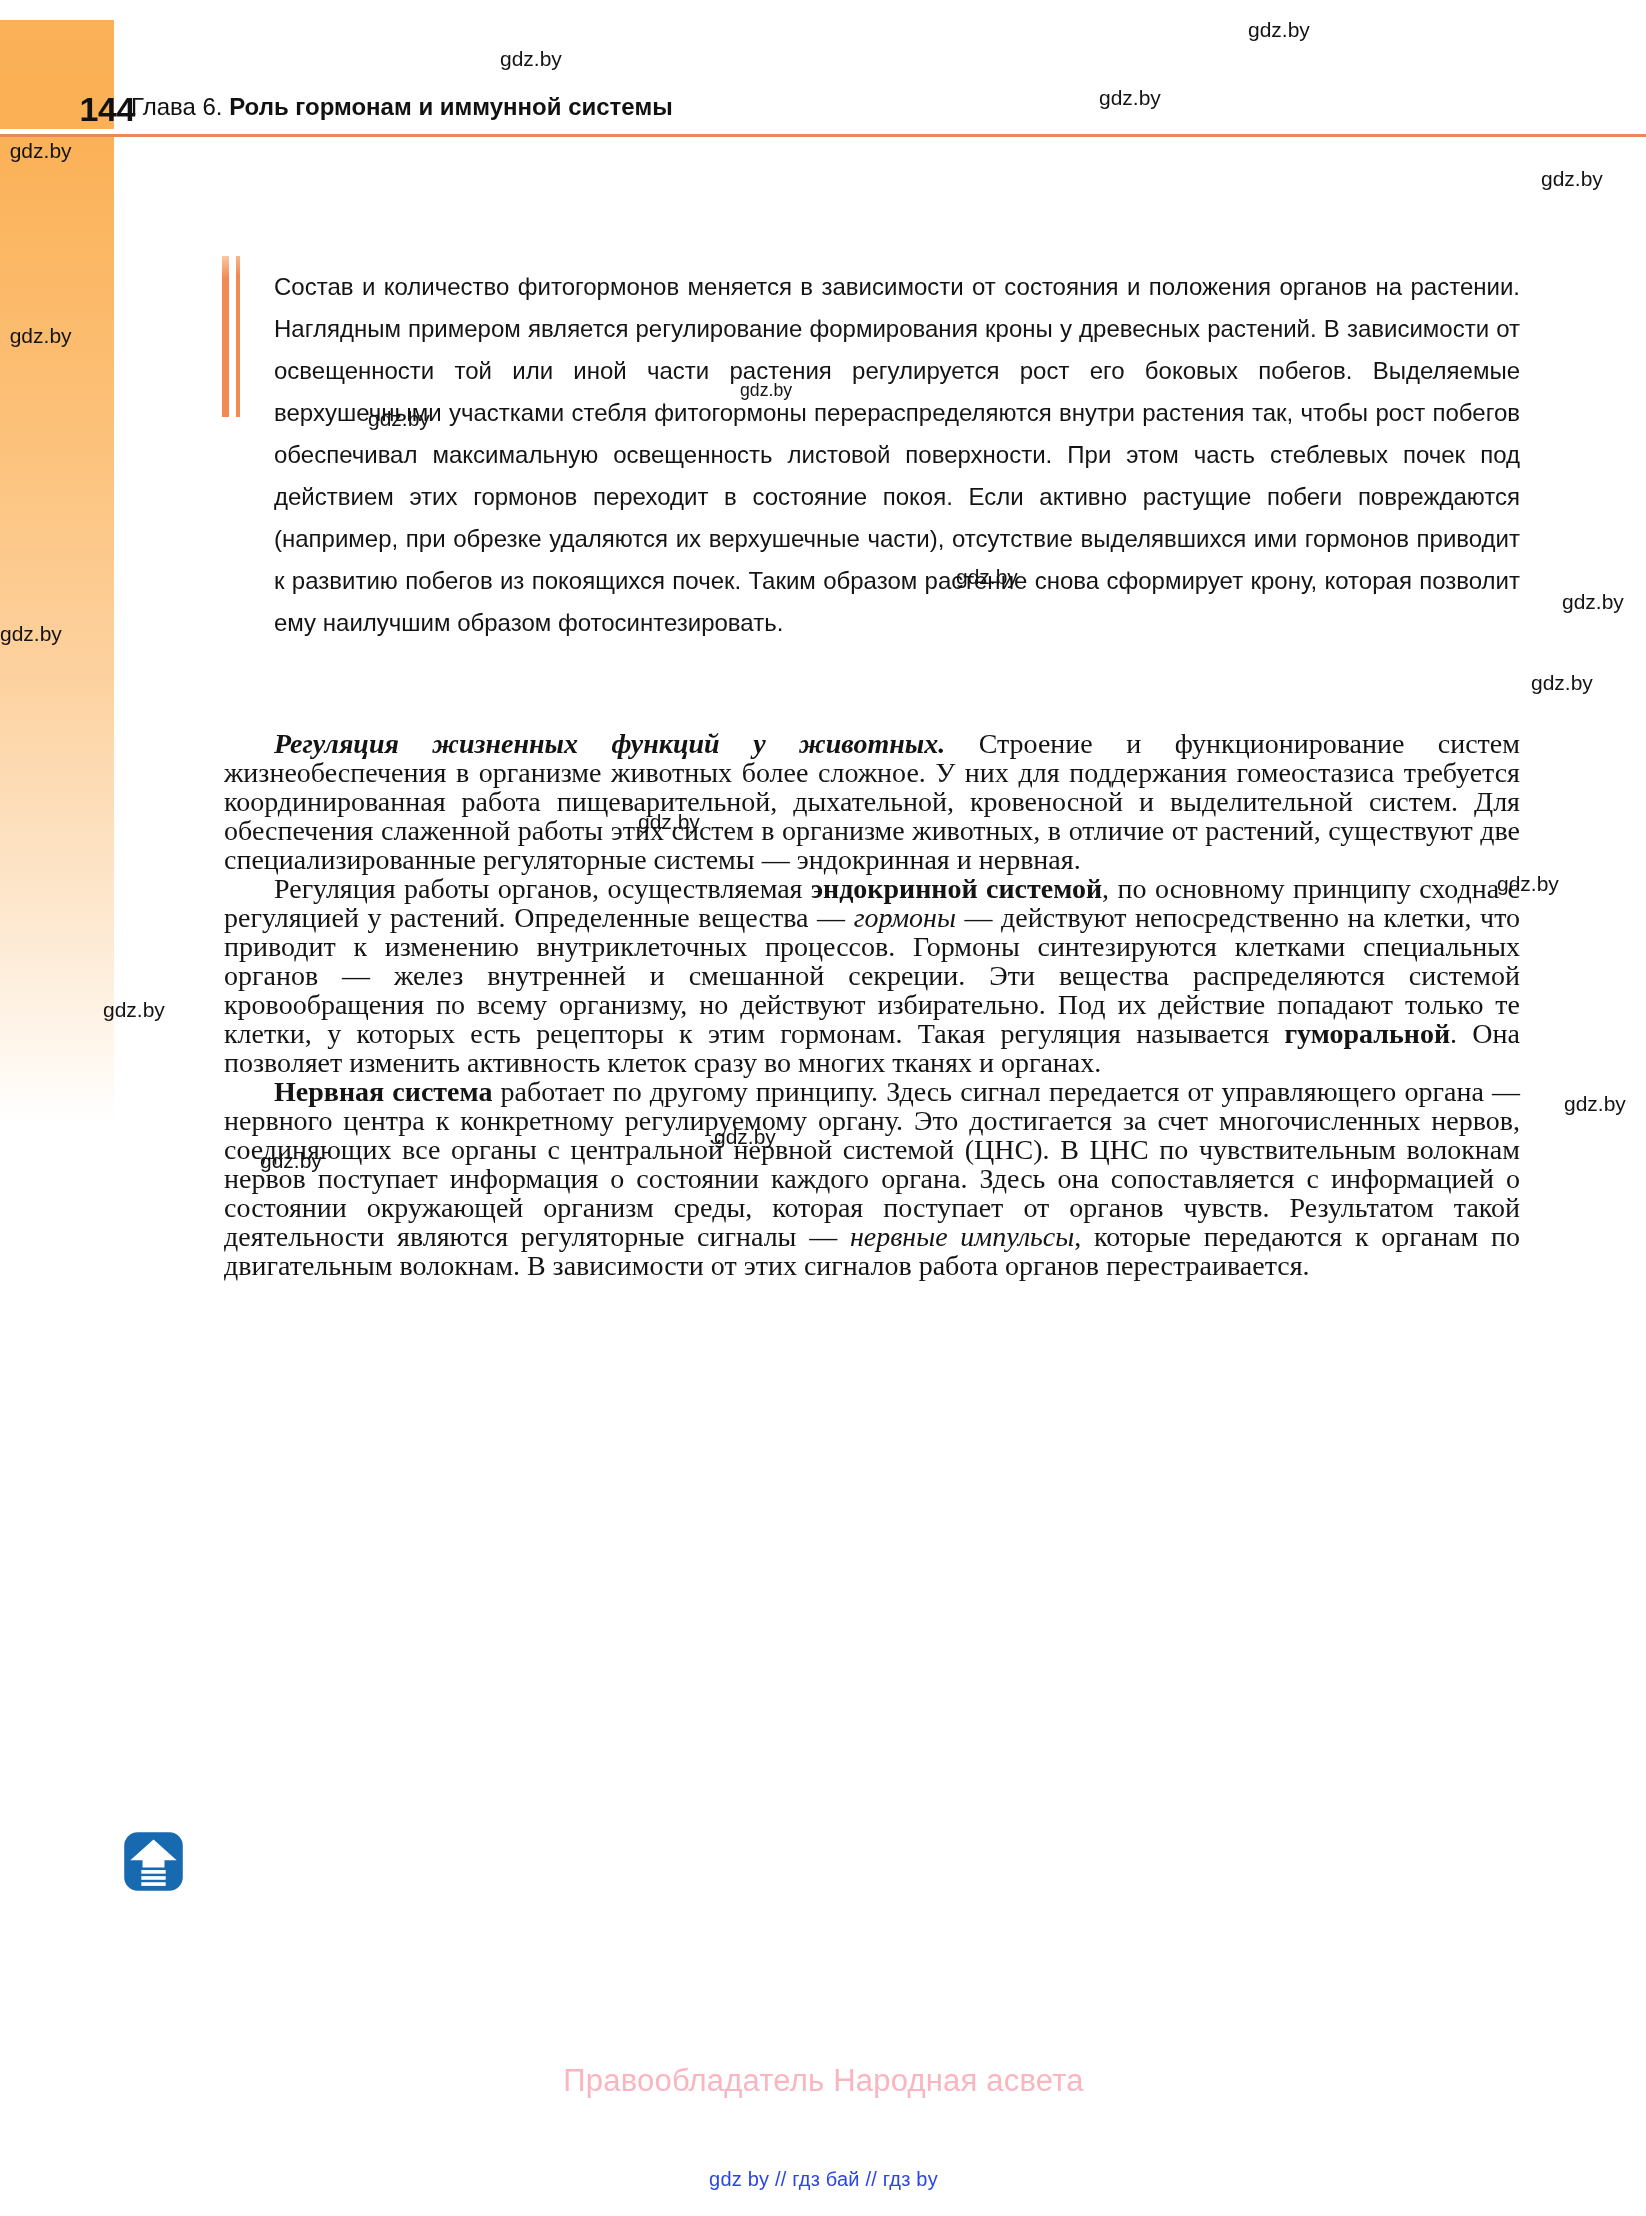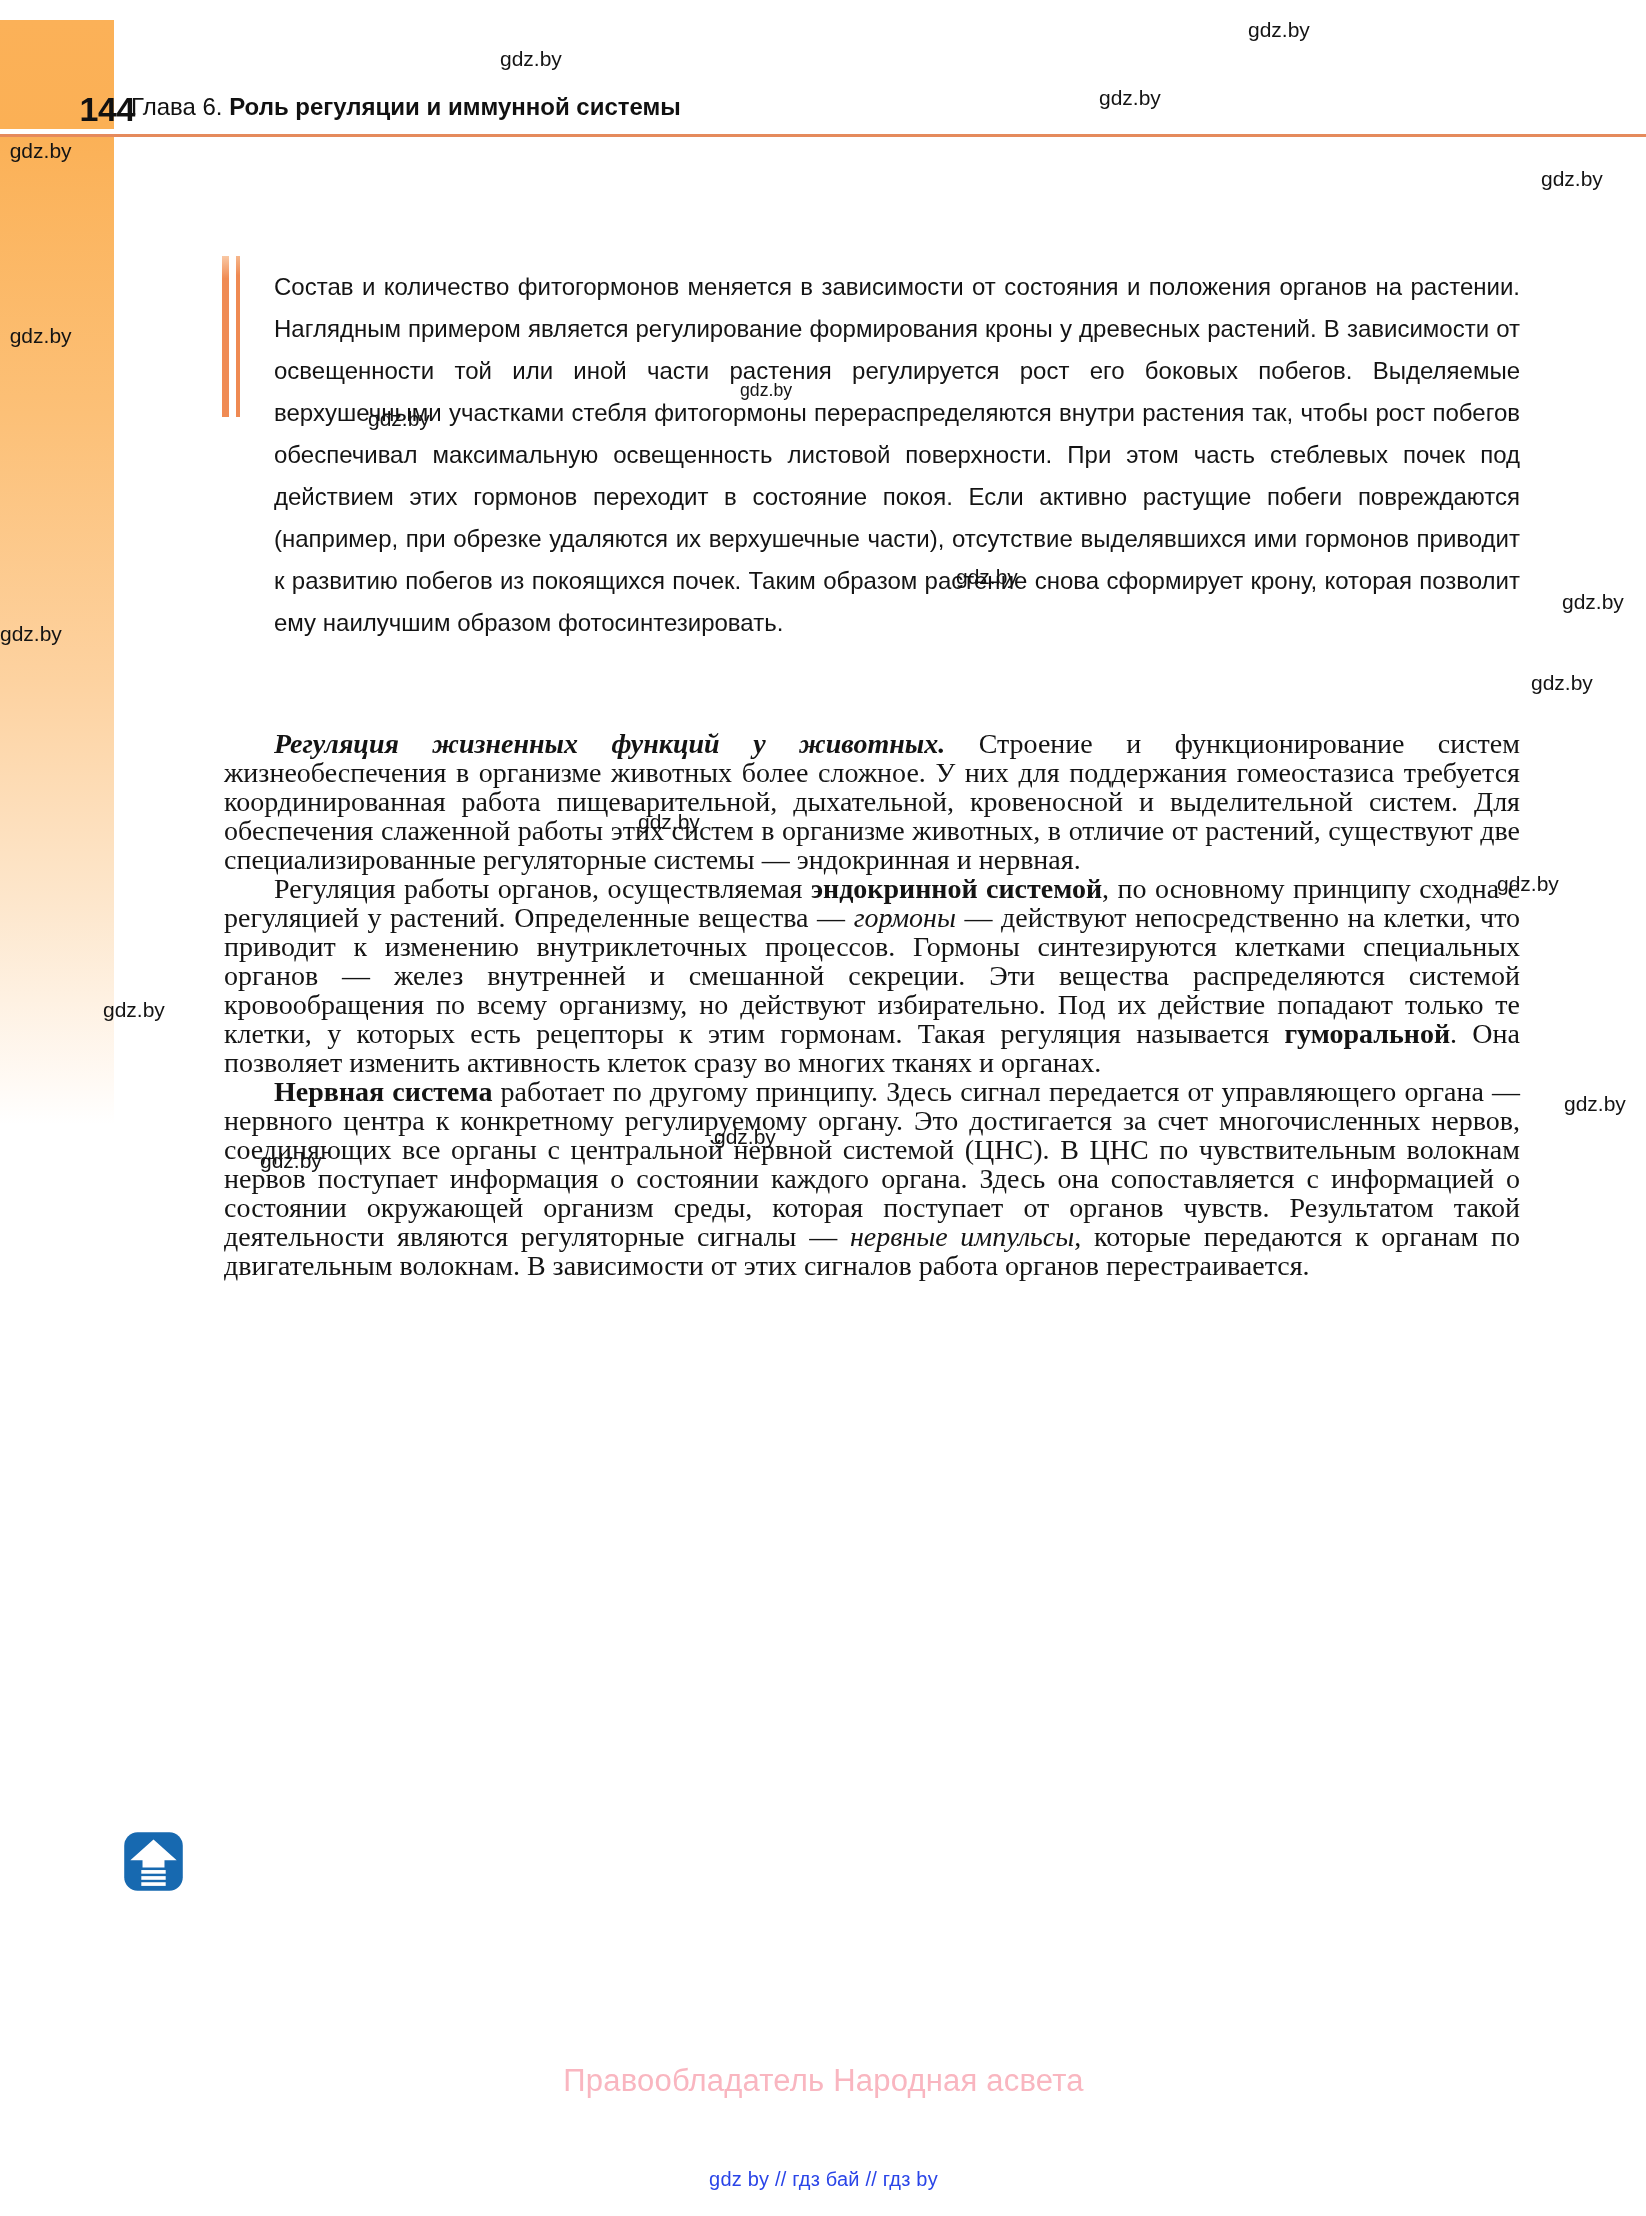--- a/index.html
+++ b/index.html
@@ -192,21 +192,21 @@
 <div id="page">
 
 
   <div class="side-block-top"></div>
   <div class="side-block-bottom"></div>
 
   <div class="page-number">144</div>
 
   <div class="chapter-title">
     <span>Глава 6.</span>
-    <span class="ct-bold">Роль регуляции и иммунной системы</span>
+    <span class="ct-bold">Роль гормонам и иммунной системы</span>
   </div>
 
   <div class="header-rule"></div>
 
   <div class="marker-bars">
     <div class="bar-a"></div>
     <div class="bar-b"></div>
   </div>
 
   <div class="col-sans">

